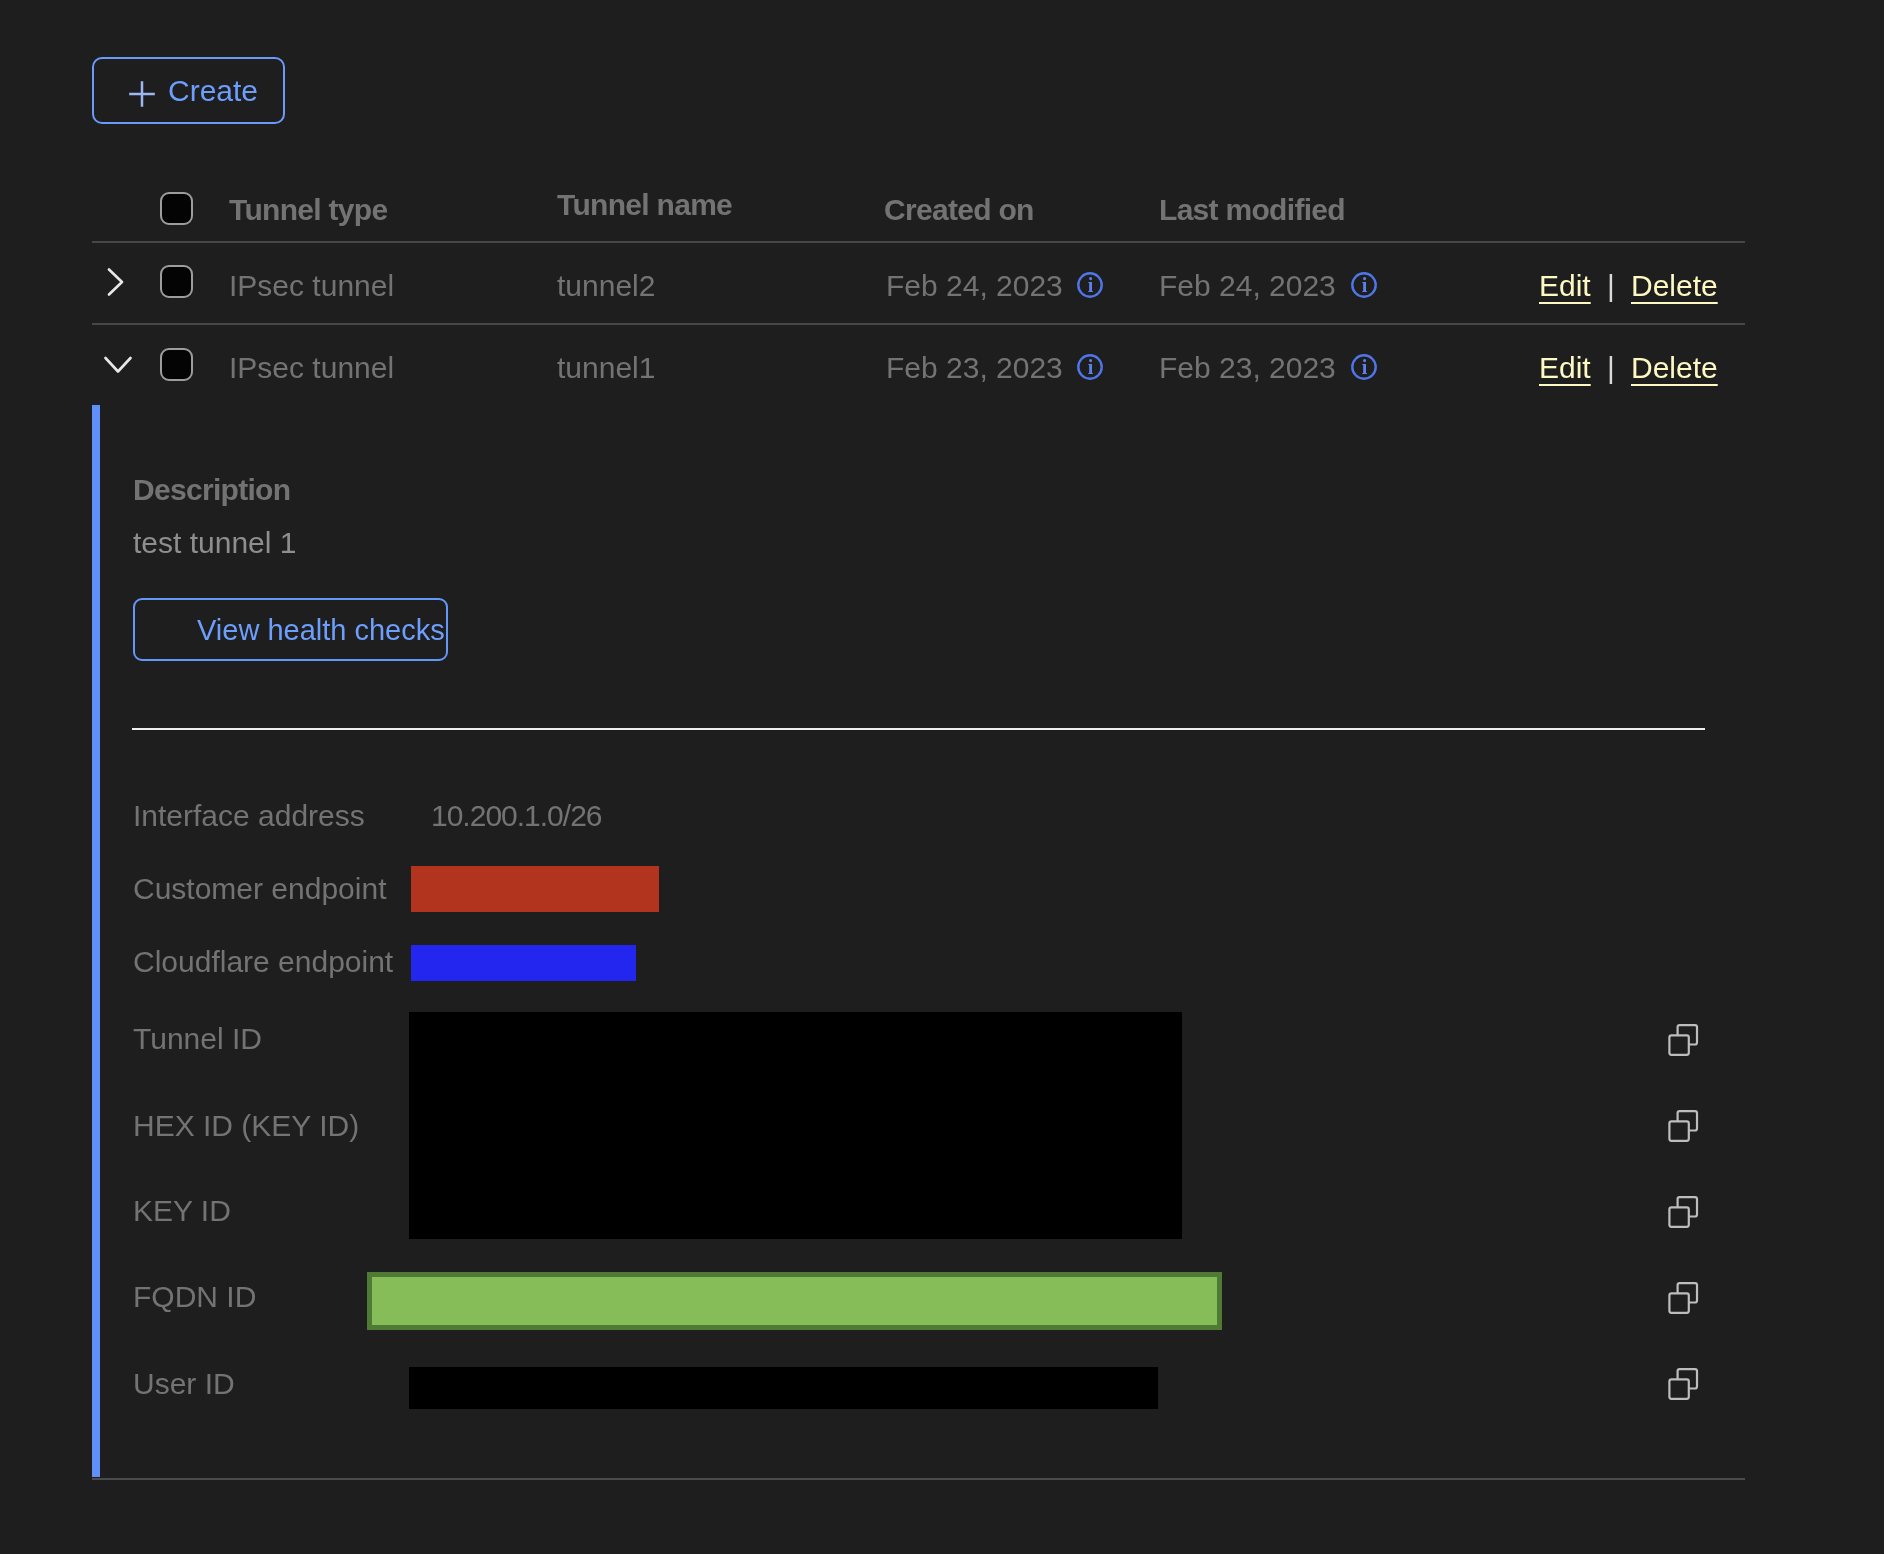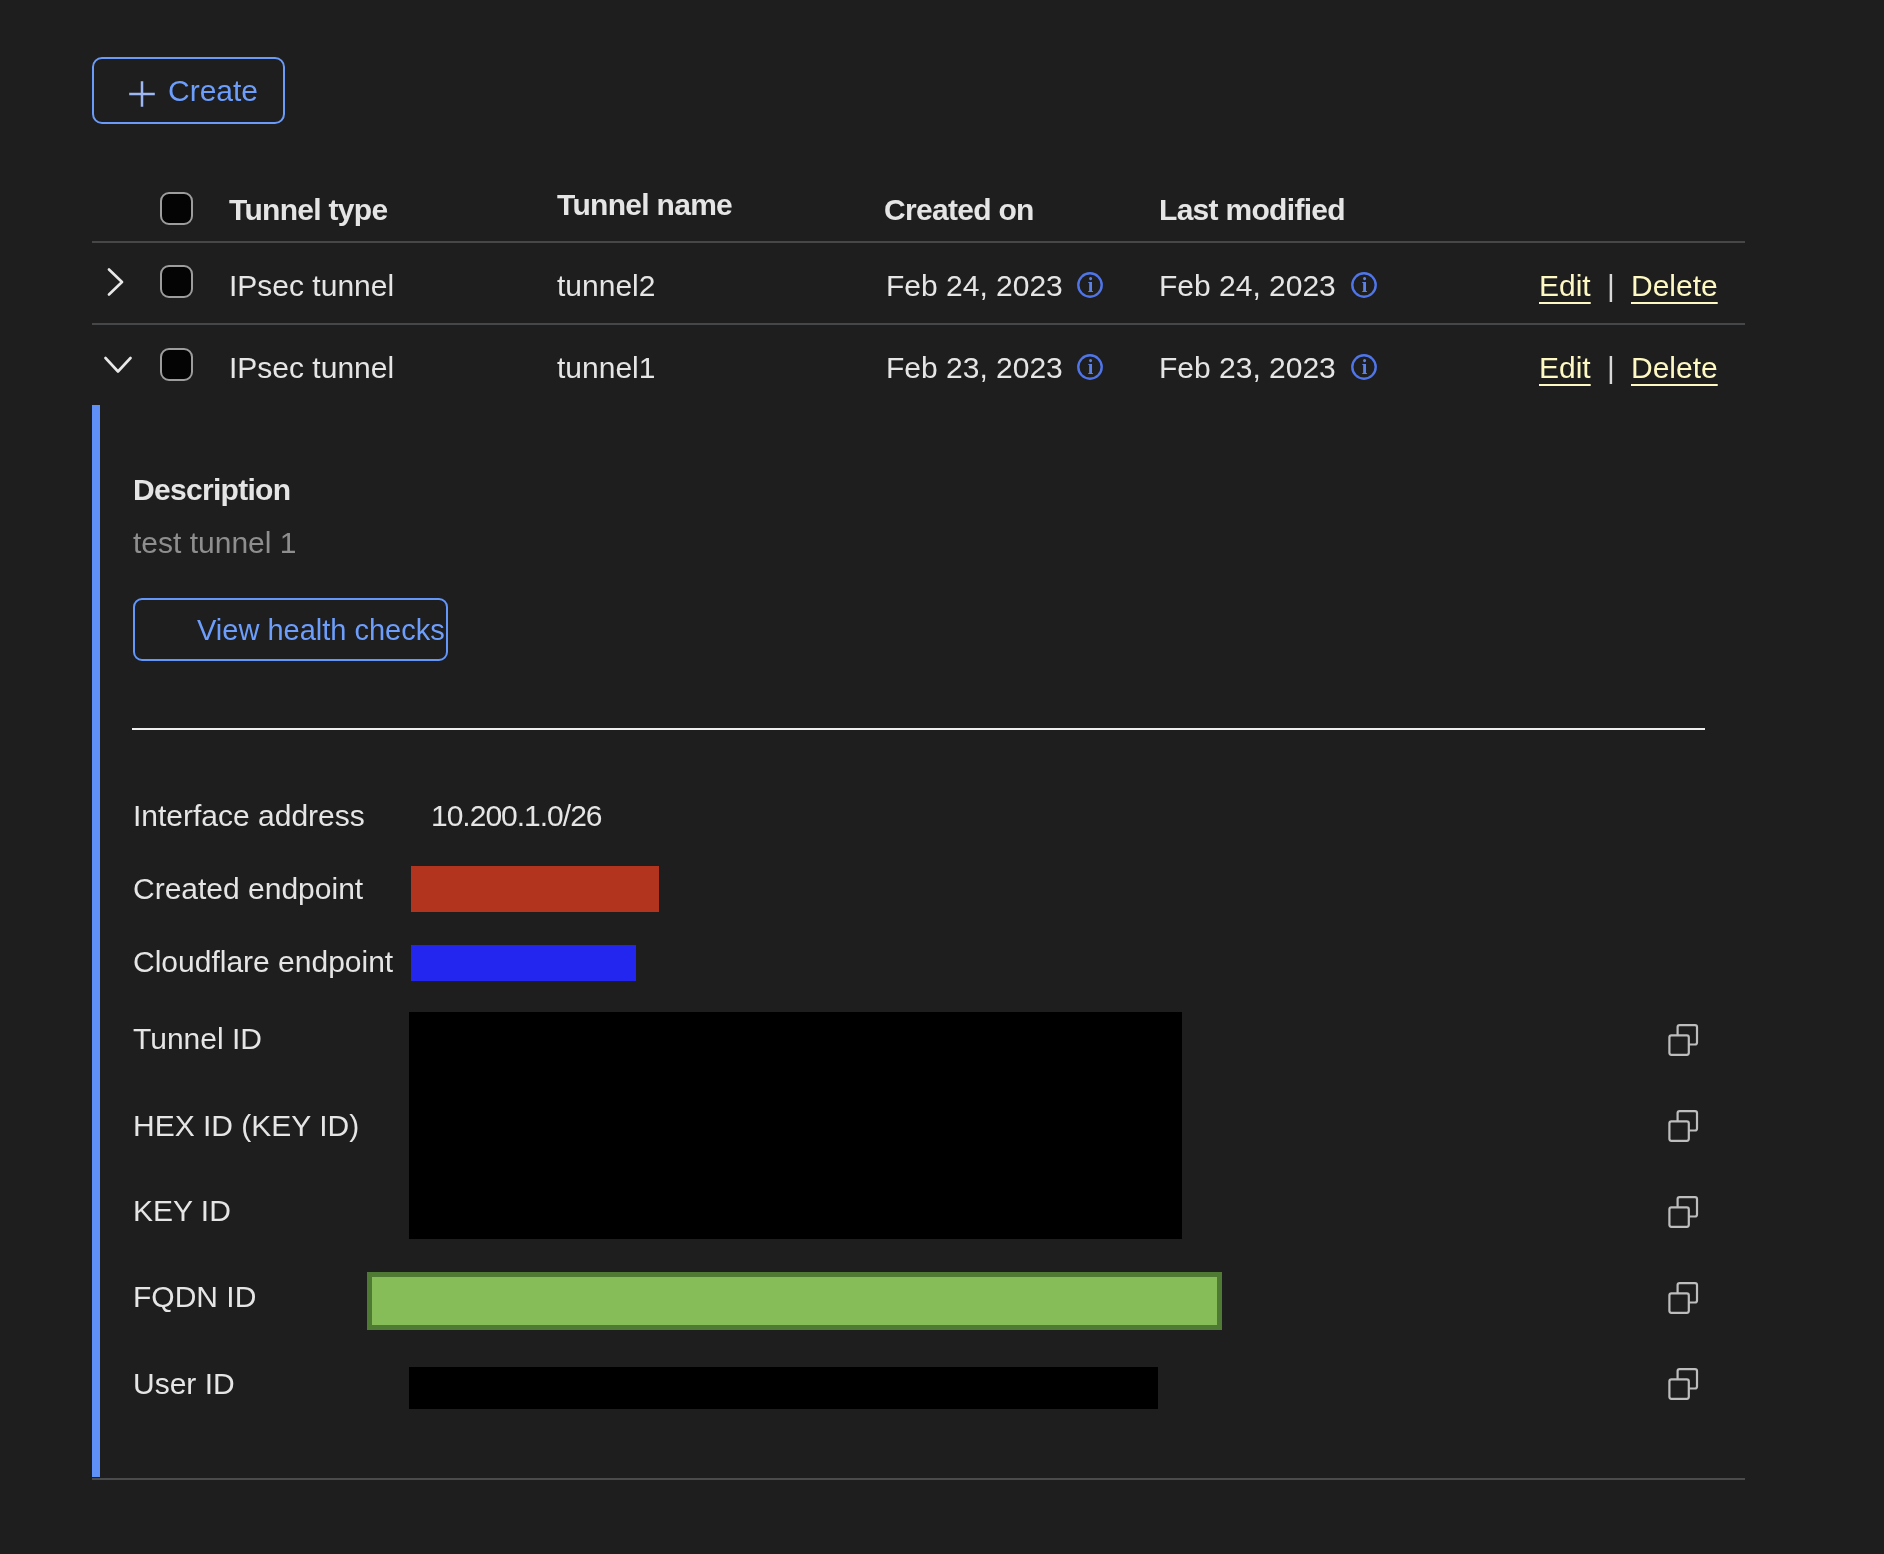--- a/index.html
+++ b/index.html
@@ -1,18 +1,18 @@
 <!DOCTYPE html>
 <html><head>
 <meta charset="utf-8">
 <style>
   html,body{margin:0;padding:0;background:#1e1e1f;}
   #root{position:relative;width:1884px;height:1554px;background:#1e1e1f;overflow:hidden;
         font-family:"Liberation Sans",sans-serif;will-change:transform;}
-  .t{position:absolute;font-size:30px;line-height:30px;color:#e5e5e5;white-space:nowrap;}
+  .t{position:absolute;font-size:30px;line-height:30px;color:#737373;white-space:nowrap;}
   .b{font-weight:700;letter-spacing:-0.7px;}
   .blue{color:#6d9efc;}
   .link{color:#fef9c3;text-decoration:underline;text-underline-offset:6px;text-decoration-thickness:2px;}
   .hline{position:absolute;height:2px;background:#454749;}
   .cb{position:absolute;width:29px;height:29px;border:2px solid #9d9d9d;border-radius:9px;background:#040404;}
   .ic{position:absolute;}
 </style>
 </head>
 <body>
 <div id="root">
@@ -77,21 +77,21 @@
   <div class="t" style="left:133px;top:528px;color:#8e8e8e;">test tunnel 1</div>
 
   <div style="position:absolute;left:133px;top:598px;width:311px;height:59px;border:2px solid #6397fa;border-radius:9px;"></div>
   <div class="t blue" style="left:169px;top:615px;font-size:29px;margin-left:28px;">View health checks</div>
 
   <div style="position:absolute;left:132px;top:728px;width:1573px;height:2px;background:#eeeeee;"></div>
 
   <div class="t" style="left:133px;top:801px;">Interface address</div>
   <div class="t" style="left:431px;top:801px;letter-spacing:-1px;">10.200.1.0/26</div>
 
-  <div class="t" style="left:133px;top:874px;">Created endpoint</div>
+  <div class="t" style="left:133px;top:874px;">Customer endpoint</div>
   <div style="position:absolute;left:411px;top:866px;width:248px;height:46px;background:#b2341f;"></div>
 
   <div class="t" style="left:133px;top:947px;">Cloudflare endpoint</div>
   <div style="position:absolute;left:411px;top:945px;width:225px;height:36px;background:#2226ef;"></div>
 
   <div class="t" style="left:133px;top:1024px;">Tunnel ID</div>
   <div style="position:absolute;left:409px;top:1012px;width:773px;height:227px;background:#000;"></div>
 
   <div class="t" style="left:133px;top:1111px;">HEX ID (KEY ID)</div>
   <div class="t" style="left:133px;top:1196px;">KEY ID</div>

